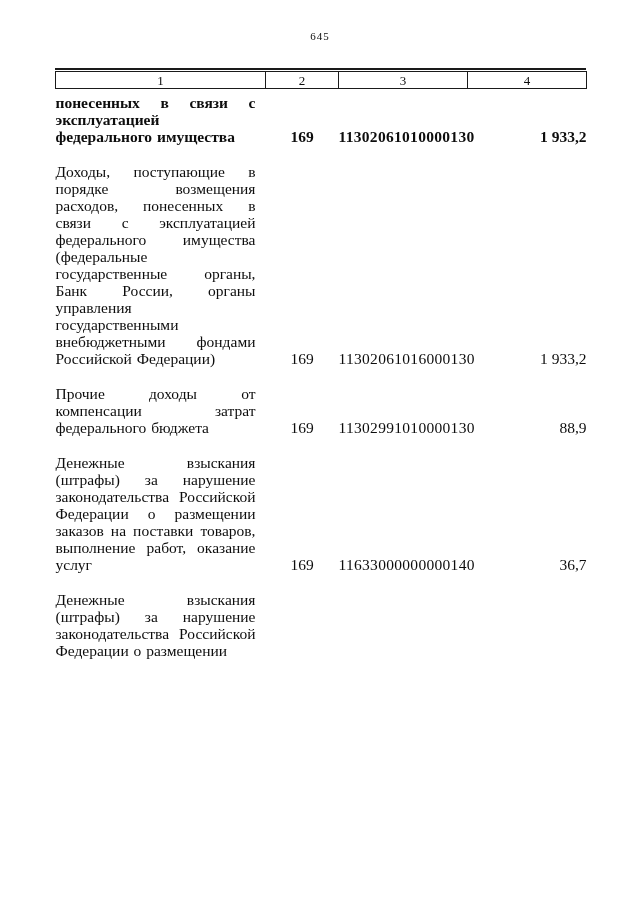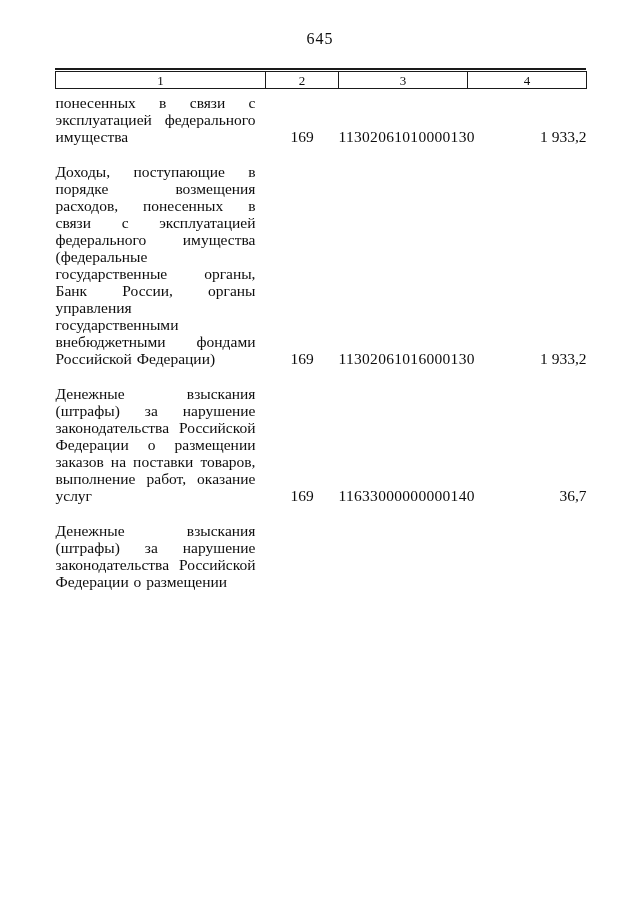--- a/index.html
+++ b/index.html
@@ -5,21 +5,21 @@
   html,body{margin:0;padding:0;background:#ffffff;}
   body{
     width:640px;height:905px;
     font-family:"Liberation Serif","DejaVu Serif",serif;
     color:#0d0d0d;
     position:relative;
     overflow:hidden;
   }
   .page-number{
     text-align:center;
-    font-size:16px;
+    font-size:11px;
     padding-top:30px;
     letter-spacing:1px;
   }
   .table-wrap{
     position:absolute;
     left:55px;
     top:68px;
     width:531px;
     border-top:2px solid #1a1a1a;
     padding-top:1px;
@@ -62,20 +62,21 @@
   tbody td.code{
     letter-spacing:0.3px;
   }
   tbody td.amount{
     text-align:right;
     padding-right:0;
     margin-top:32px;
   }
   tbody tr:first-child td{
     padding-top:5px;
+    font-weight:bold;
   }
 </style>
 </head>
 <body>
 
 <div class="page-number">645</div>
 
 <div class="table-wrap">
   <table>
     <colgroup>
@@ -99,20 +100,26 @@
         <td class="code">11302061010000130</td>
         <td class="amount">1 933,2</td>
       </tr>
       <tr>
         <td class="desc">Доходы, поступающие в порядке возмещения расходов, понесенных в связи с эксплуатацией федерального имущества (федеральные государственные органы, Банк России, органы управления государственными внебюджетными фондами Российской Федерации)</td>
         <td class="admin">169</td>
         <td class="code">11302061016000130</td>
         <td class="amount">1 933,2</td>
       </tr>
       <tr>
+        <td class="desc">Прочие доходы от компенсации затрат федерального бюджета</td>
+        <td class="admin">169</td>
+        <td class="code">11302991010000130</td>
+        <td class="amount">88,9</td>
+      </tr>
+      <tr>
         <td class="desc">Денежные взыскания (штрафы) за нарушение законодательства Российской Федерации о размещении заказов на поставки товаров, выполнение работ, оказание услуг</td>
         <td class="admin">169</td>
         <td class="code">11633000000000140</td>
         <td class="amount">36,7</td>
       </tr>
       <tr>
         <td class="desc">Денежные взыскания (штрафы) за нарушение законодательства Российской Федерации о размещении</td>
         <td class="admin"></td>
         <td class="code"></td>
         <td class="amount"></td>

